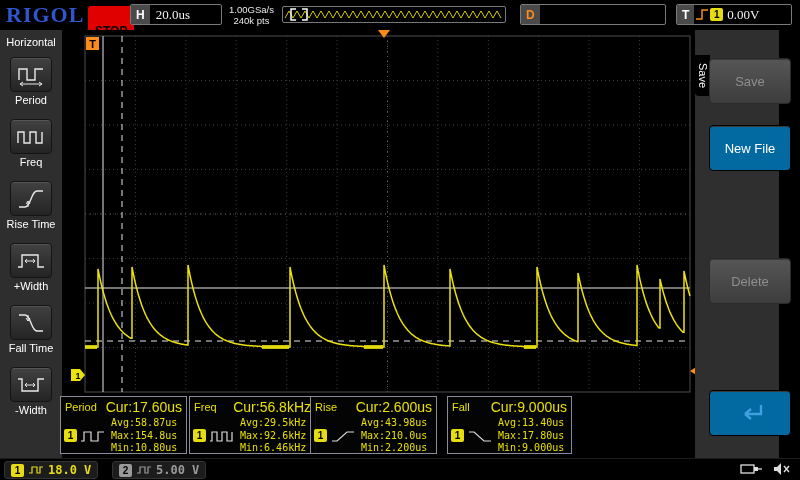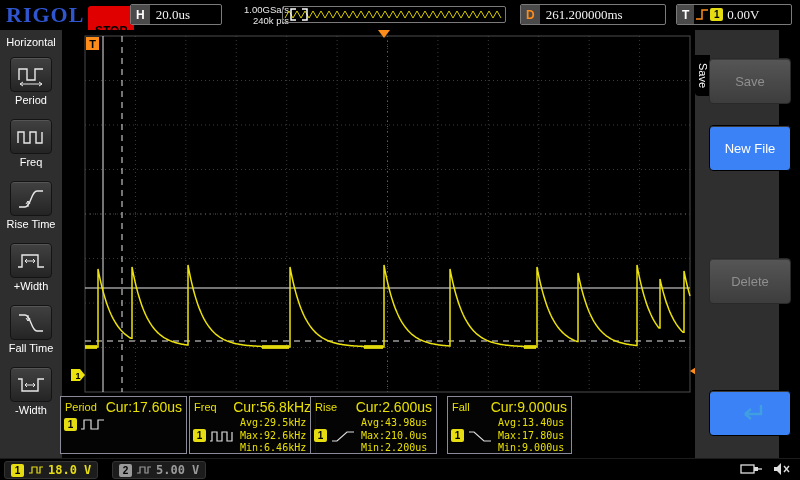--- a/index.html
+++ b/index.html
@@ -11,21 +11,21 @@
   .logo{position:absolute;left:6px;top:2px;font-family:"Liberation Serif",serif;font-weight:bold;
         font-size:22px;color:#2f55cf;letter-spacing:1px}
   .run-state{position:absolute;left:88px;top:6px;background:#e00000;color:#000;font-weight:bold;
         font-size:12px;padding:18px 7px;border-radius:3px}
   .tagbox{position:absolute;display:flex;align-items:center;height:21px;border:1px solid #7a7a7a;
         border-radius:2px;background:#000;overflow:hidden}
   .tagbox .lbl{display:flex;align-items:center;justify-content:center;background:#4a4a4a;color:#fff;
         font-weight:bold;font-size:12px;height:100%;padding:0 5px}
   .tagbox .val{padding:0 6px;font-size:13px;color:#f2f2f2;font-family:Liberation Serif, serif}
   .h-box{left:130px;top:4px;width:92px}
-  .acq{position:absolute;left:244px;top:4px;font-size:9.5px;line-height:11px;color:#e8e8e8;text-align:right}
+  .acq{position:absolute;left:229px;top:4px;font-size:9.5px;line-height:11px;color:#e8e8e8;text-align:center}
   .preview{position:absolute;left:282px;top:6px;width:224px;height:17px;border:1px solid #7a7a7a;border-radius:2px}
   .d-box{left:520px;top:4px;width:146px}
   .d-box .lbl{color:#ff8c1a}
   .t-box{left:676px;top:4px;width:116px}
   .t-box .val{padding:0 4px}
   .chbadge{width:13px;height:13px;border-radius:2px;color:#000;font-weight:bold;font-size:10px;
         display:inline-flex;align-items:center;justify-content:center;flex:0 0 auto}
   
   .left{position:absolute;left:0;top:30px;width:62px;height:428px;background:#2e2e2e;
         display:flex;flex-direction:column;align-items:center}
@@ -46,21 +46,21 @@
   .p-cur{color:#e8e000;font-size:14px;font-family:Liberation Sans, sans-serif}
   .p-body{display:flex;margin-top:2px}
   .p-left{display:flex;align-items:center;gap:3px;width:50px;padding-left:3px}
   .pglyph{stroke:#ddd;fill:none;stroke-width:1.2}
   .p-right{flex:1;font-family:"DejaVu Sans Mono",monospace;font-size:10px;color:#e8e000;line-height:12.5px}
   
   .right{position:absolute;left:695px;top:30px;width:84px;height:428px;background:#2f2f2f}
   .rtab{position:absolute;left:0;top:25px;width:15px;padding:8px 1px;background:#000;color:#fff;
         font-size:11px;writing-mode:vertical-rl;text-align:center;border-radius:0 0 0 4px}
   .rbtn{position:absolute;left:14px;width:82px;height:46px;border-radius:4px;font-size:13px;
-        font-family:"Liberation Sans",sans-serif;background:#3b82f6;color:#fff;border:1px solid #000;
+        font-family:"Liberation Sans",sans-serif;background:#0369a1;color:#fff;border:1px solid #000;
         box-shadow:inset 0 1px 0 #3a3a3a;cursor:pointer;display:flex;align-items:center;justify-content:center}
   .rbtn.disabled{background:linear-gradient(#565656,#3d3d3d);color:#8f8f8f;border-color:#2a2a2a}
   
   .bottombar{position:absolute;left:0;top:458px;width:800px;height:22px;background:#000;border-top:1px solid #1c1c1c}
   .chgrp{position:absolute;top:2px;display:flex;align-items:center;height:18px;background:#1c1c1c;
         border:1px solid #333;border-radius:3px;padding:0 6px;gap:4px;cursor:pointer}
   .chval{font-size:12px;font-weight:bold;font-family:"DejaVu Sans Mono",monospace}
   .sicon{position:absolute;top:3px}
 </style>
 </head>
@@ -85,21 +85,20 @@
     <div class="preview">
       <svg id="preview-svg" width="222" height="15">
           <polyline points="2,11 6,4 10,11 14,4 18,11 22,4 26,11 30,4 34,11 38,4 42,11 46,4 50,11 54,4 58,11 62,4 66,11 70,4 74,11 78,4 82,11 86,4 90,11 94,4 98,11 102,4 106,11 110,4 114,11 118,4 122,11 126,4 130,11 134,4 138,11 142,4 146,11 150,4 154,11 158,4 162,11 166,4 170,11 174,4 178,11 182,4 186,11 190,4 194,11 198,4 202,11 206,4 210,11 214,4 218,11" fill="none" stroke="#d6cc08" stroke-width="1"></polyline>
           <path d="M13,2 H8 V13 H13" fill="none" stroke="#fff" stroke-width="1.5"></path>
           <path d="M19,2 H24 V13 H19" fill="none" stroke="#fff" stroke-width="1.5"></path>
         </svg>
     </div>
 
     <div class="tagbox d-box">
       <span class="lbl">D</span>
-      <span class="val">261.200000ms</span>
     </div>
 
     <div class="tagbox t-box">
       <span class="lbl">T</span>
       <svg width="16" height="15" viewBox="0 0 16 15">
         <path d="M2,12 H8 V3 H14" stroke="#ff8c1a" fill="none" stroke-width="1.5"></path>
       </svg>
       <span class="chbadge" style="background: rgb(230, 220, 18);">1</span>
       <span class="val">0.00V</span>
     </div>
@@ -214,20 +213,25 @@
       <span class="p-name">Period</span>
       <span class="p-cur">Cur:17.60us</span>
     </div>
     <div class="p-body">
       <div class="p-left">
         <span class="chbadge" style="background: rgb(230, 220, 18);">1</span>
         <svg class="pglyph" viewBox="0 0 26 14" width="26" height="14">
           <path d="M1,12 H4 V3 H11 V12 H18 V3 H24"></path>
         </svg>
       </div>
+      <div class="p-right">
+        <div>Avg:58.87us</div>
+        <div>Max:154.8us</div>
+        <div>Min:10.80us</div>
+      </div>
     </div>
   </div>
 
   <div class="panel" style="left:189px;width:127px">
     <div class="p-head">
       <span class="p-name">Freq</span>
       <span class="p-cur">Cur:56.8kHz</span>
     </div>
     <div class="p-body">
       <div class="p-left">

